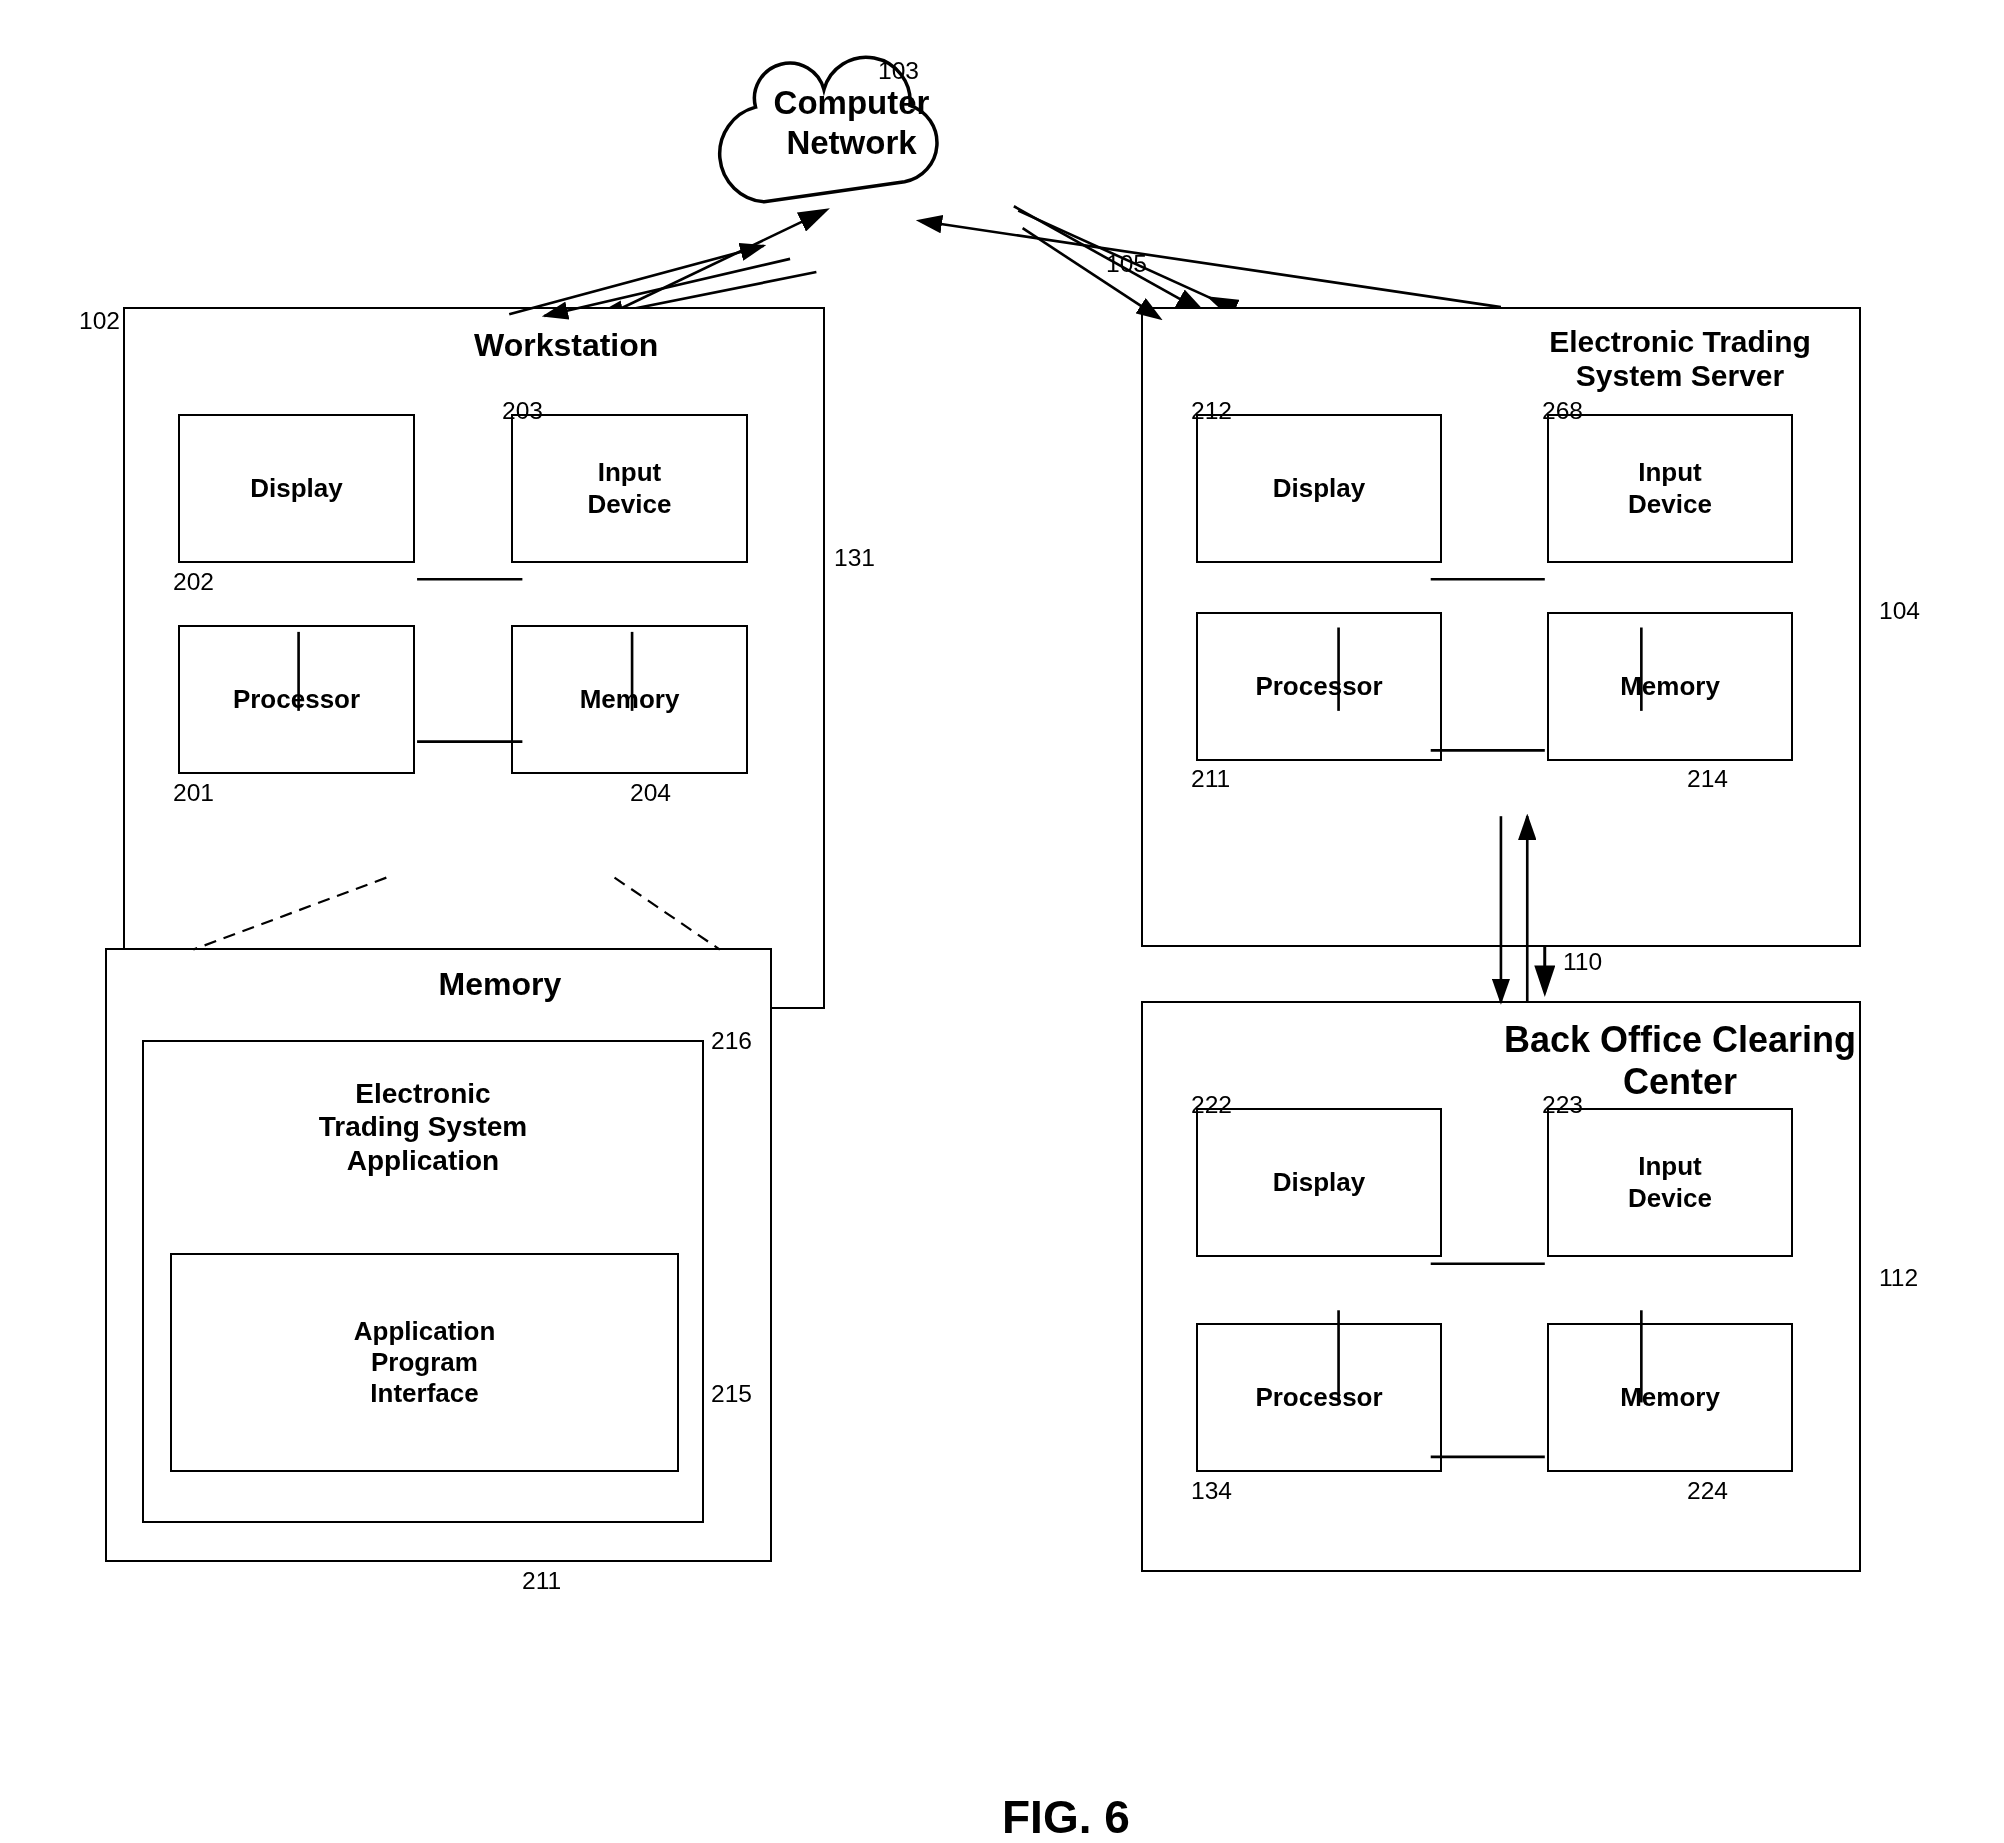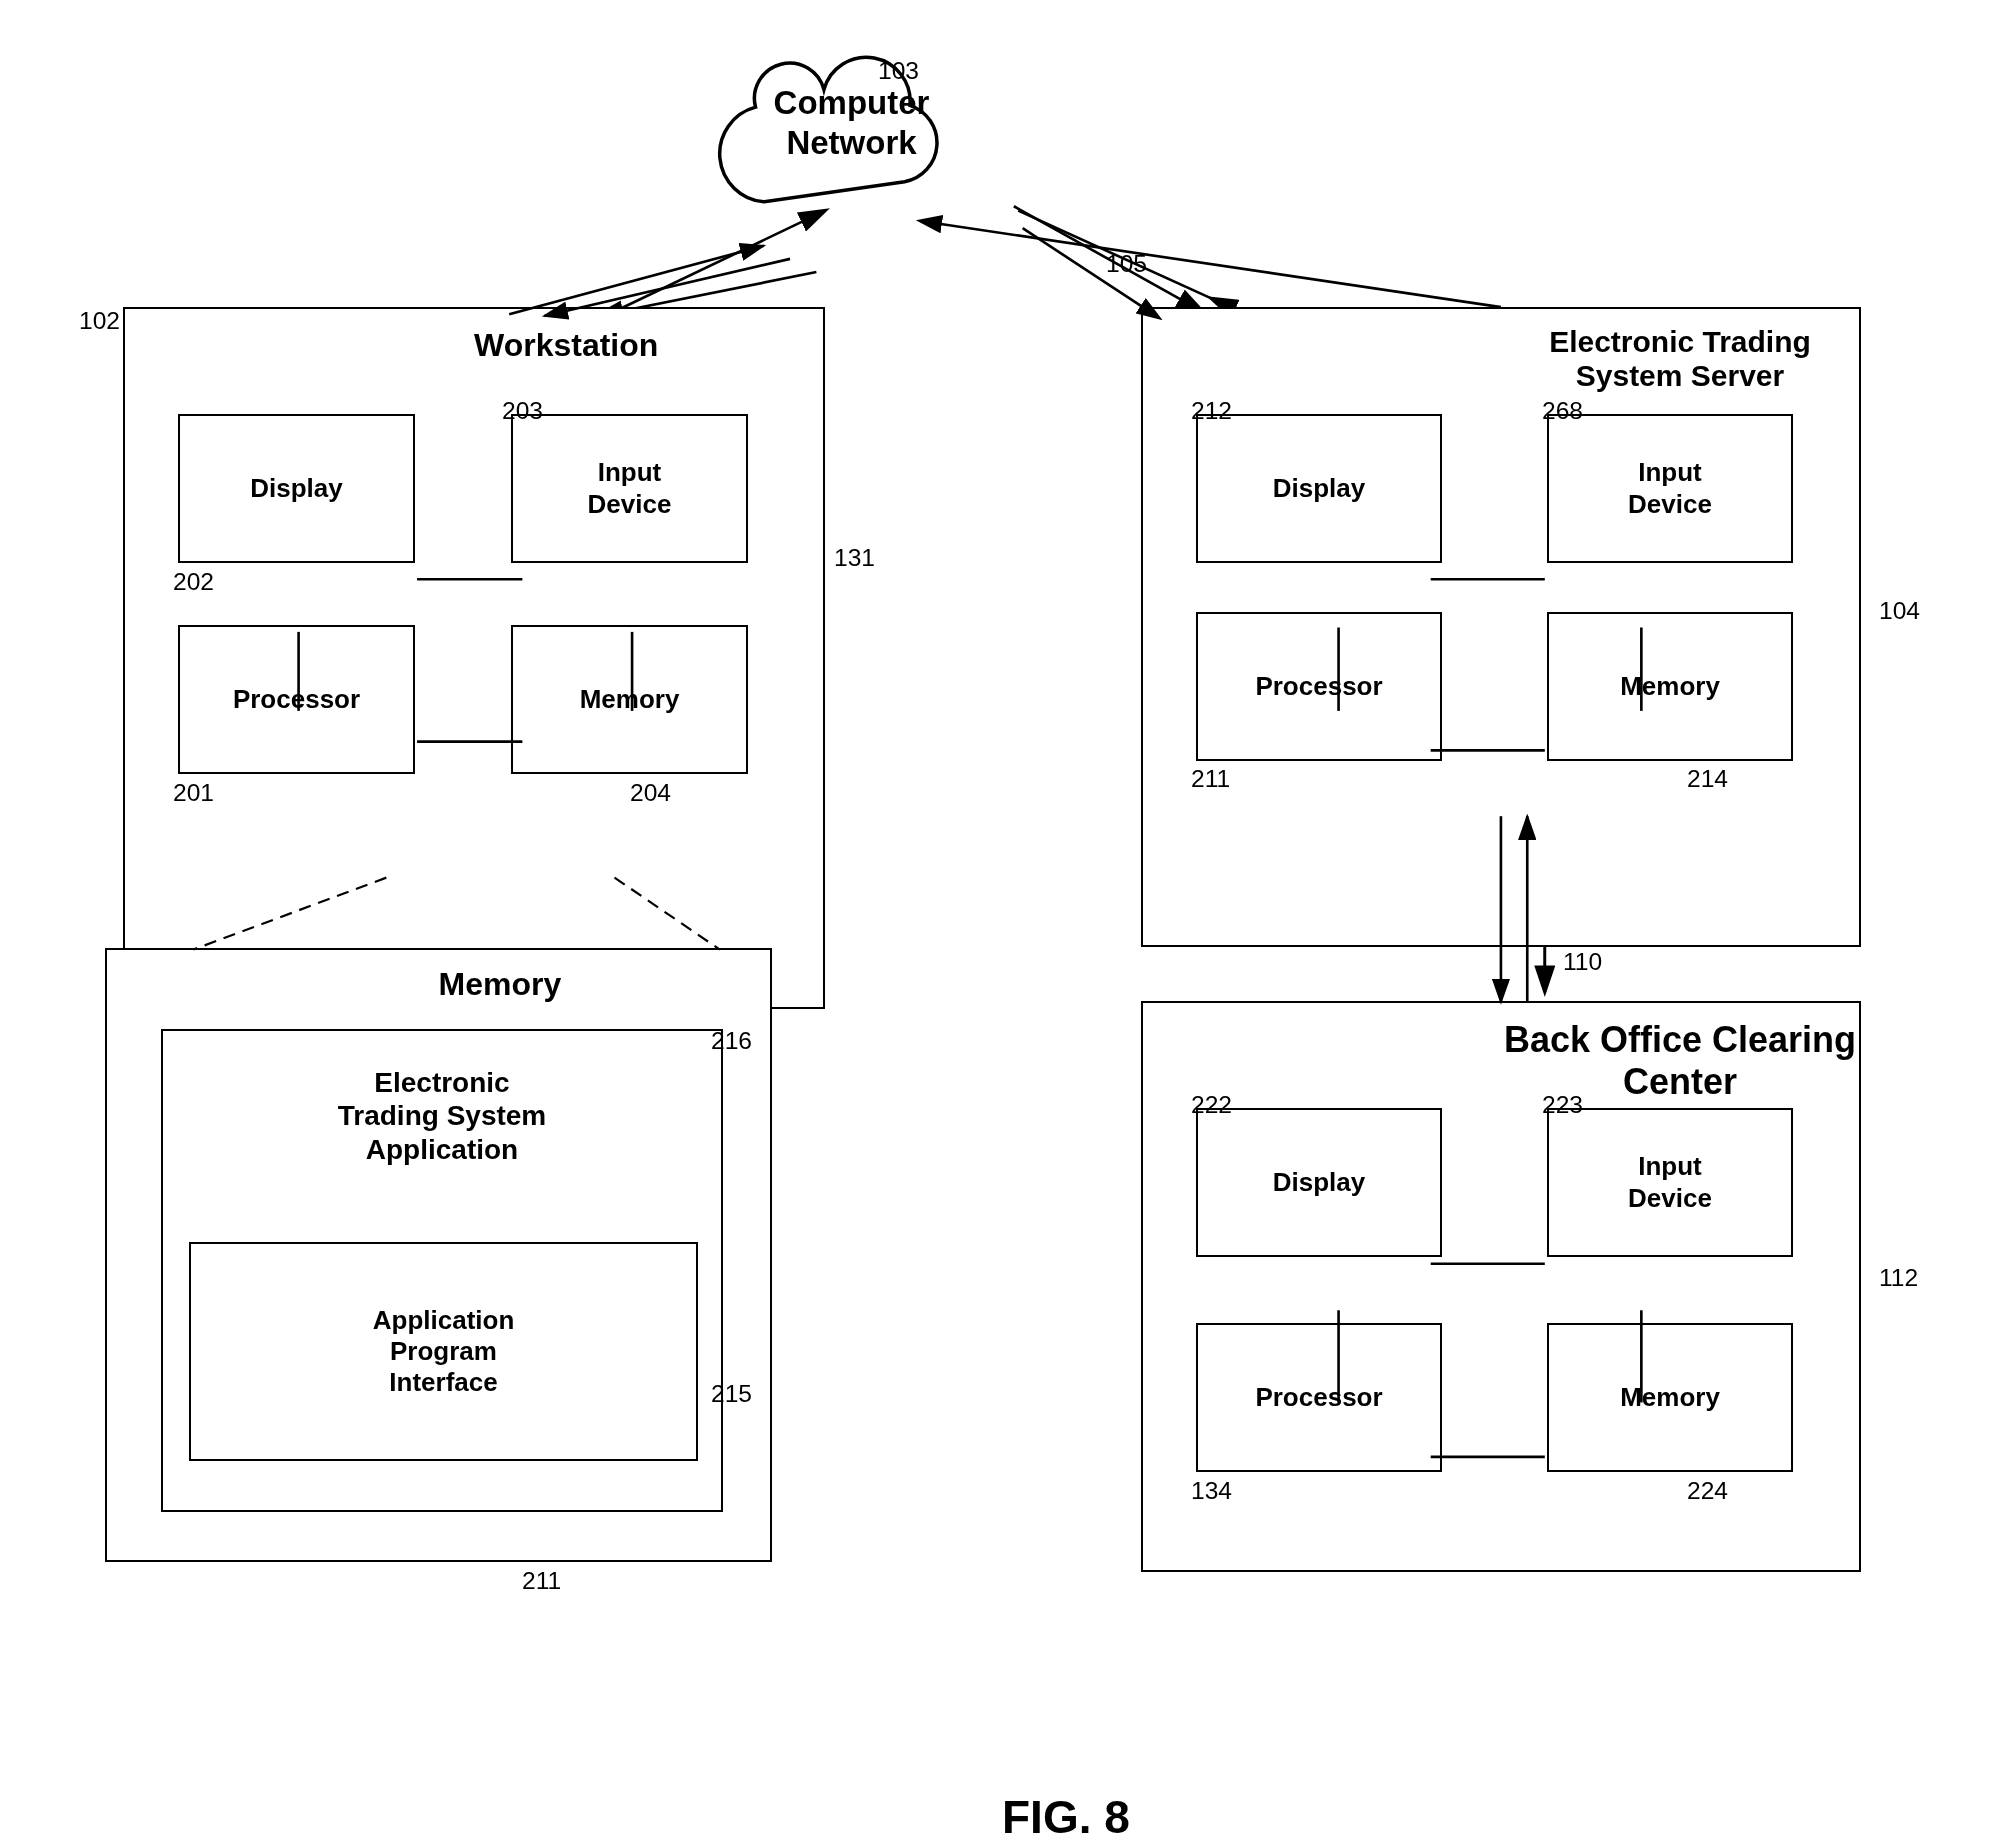--- a/index.html
+++ b/index.html
@@ -295,21 +295,21 @@
 <div style="position:absolute; top:1264px; left:1879px;" class="ref-label">
   <span>112</span>
 </div>
 
 <div class="box" style="position:absolute; top:948px; left:105px; width:667px; height:614px;">
 
   <div style="position:absolute; top:16px; left:0; right:0; text-align:center;">
     <span class="box-title">Memory</span>
   </div>
 
-  <div class="inner-box" style="top:79px; left:35px; width:562px; height:483px; flex-direction:column; gap:0;margin-left:19px;">
+  <div class="inner-box" style="top:90px; left:35px; width:562px; height:483px; flex-direction:column; gap:0;">
 
     <div style="position:absolute; top:26px; left:0; right:0; text-align:center; padding:8.8px;">
       <span class="inner-box-label" style="font-size:28px;">Electronic<br>Trading System<br>Application</span>
     </div>
 
     <div class="inner-box" style="top:211px; left:26px; width:509px; height:219px;">
       <span class="inner-box-label" style="font-size:26px;">Application<br>Program<br>Interface</span>
     </div>
   </div>
 
@@ -320,21 +320,21 @@
   <div style="position:absolute; top:430px; left:604px;" class="ref-label">
     <span>215</span>
   </div>
 </div>
 
 <div style="position:absolute; top:1567px; left:522px;" class="ref-label">
   <span>211</span>
 </div>
 
 <div style="position:absolute; bottom:53px; left:0; right:0; text-align:center;">
-  <span class="fig-label">FIG. 8</span>
+  <span class="fig-label">FIG. 6</span>
 </div>
 
 <svg style="position:absolute;top:0;left:0;width:2004px;height:1843px;pointer-events:none;" xmlns="http://www.w3.org/2000/svg" viewBox="0 0 2283 2100" width="2004" height="1843">
   <defs>
     <marker id="ah" markerWidth="10" markerHeight="7" refX="9" refY="3.5" orient="auto">
       <polygon points="0 0, 10 3.5, 0 7" fill="#000"></polygon>
     </marker>
     <marker id="ah-l" markerWidth="10" markerHeight="7" refX="1" refY="3.5" orient="auto-start-reverse">
       <polygon points="0 0, 10 3.5, 0 7" fill="#000"></polygon>
     </marker>

